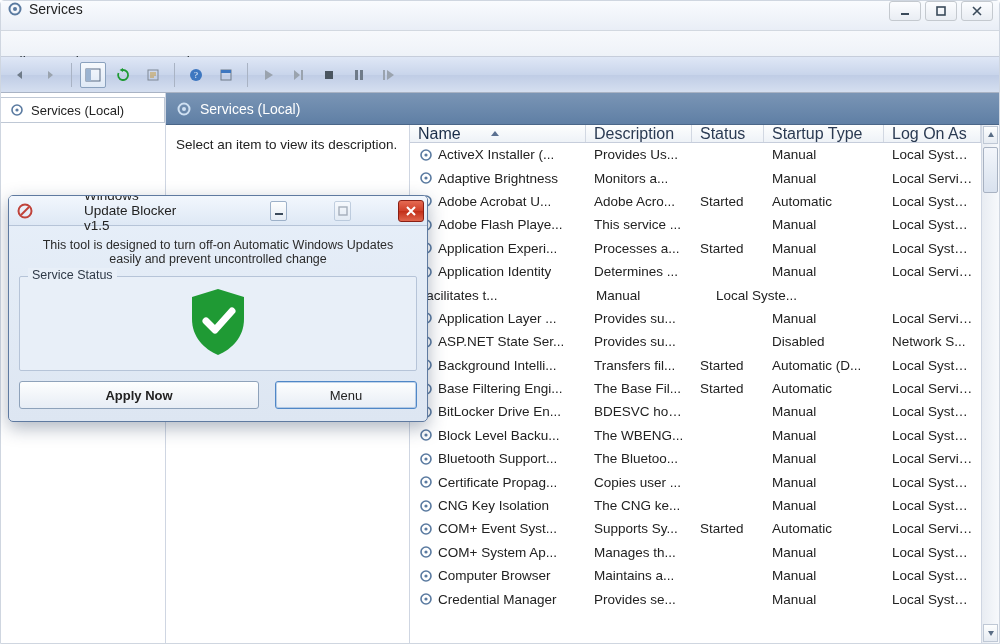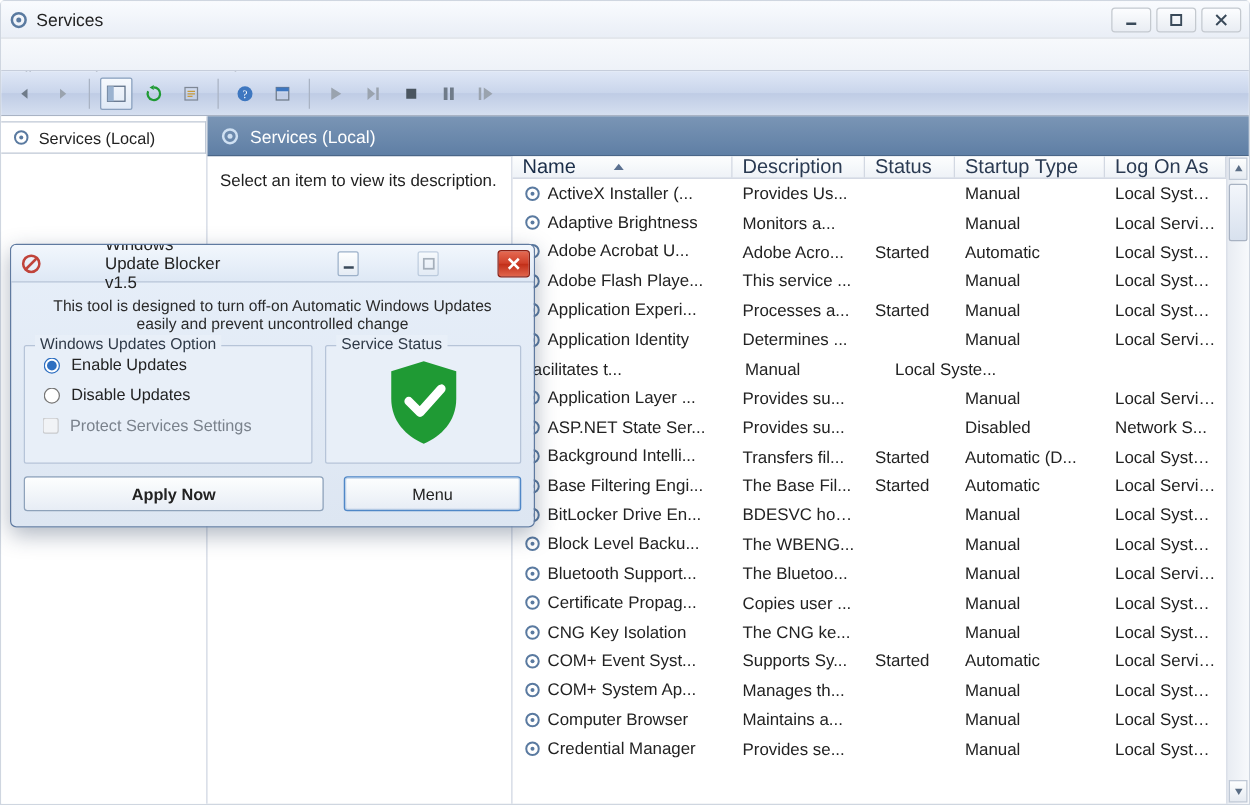--- a/index.html
+++ b/index.html
@@ -23,21 +23,21 @@
     border-radius: 4px 4px 0 0;
     display: flex;
     flex-direction: column;
     background: #fff;
   }
 
   
   .svc-title {
     height: 30px;
     display: flex;
-    align-items: center;
+    align-items: flex-start;
     padding: 0 6px;
     background: linear-gradient(#f9fbfe, #e9eef6);
     border-bottom: 1px solid #d2d8e0;
   }
   .svc-title .gear {
     width: 16px; height: 16px;
     margin-right: 6px;
     display: flex; align-items: center; justify-content: center;
   }
   .svc-title-text { font-size: 14px; color: #222; flex: 0 0 auto; }
@@ -198,21 +198,21 @@
     align-items: center;
     font-size: 13.5px;
     color: #222;
   }
   .svc-row .cell {
     padding: 0 8px;
     white-space: nowrap;
     overflow: hidden;
     text-overflow: ellipsis;
   }
-  .svc-row .cell.name { width: 176px; display: flex; align-items: flex-start; gap: 4px; }
+  .svc-row .cell.name { width: 176px; display: flex; align-items: center; gap: 4px; }
   .svc-row .cell.name span.t { overflow: hidden; text-overflow: ellipsis; white-space: nowrap; }
   .svc-row .cell.desc   { width: 106px; }
   .svc-row .cell.status { width: 72px;  }
   .svc-row .cell.start  { width: 120px; }
   .svc-row .cell.logon  { flex: 1; }
 
   
   .gear-icon {
     width: 16px; height: 16px; flex: 0 0 16px;
     display: inline-flex; align-items: center; justify-content: center;
@@ -794,35 +794,20 @@
       <svg width="12" height="12">
           <path d="M2 2 L10 10 M10 2 L2 10" stroke="#fff" stroke-width="2"></path>
         </svg>
     </div>
   </div>
 
   <div class="wub-body">
     <div class="wub-desc">This tool is designed to turn off-on Automatic Windows Updates easily and prevent uncontrolled change</div>
 
     <div class="wub-panels">
-      <div class="wub-group wub-opts">
-        <span class="wub-group-title">Windows Updates Option</span>
-        <label class="wub-radio">
-          <input type="radio" name="upd" checked="" style="">
-          <span>Enable Updates</span>
-        </label>
-        <label class="wub-radio">
-          <input type="radio" name="upd" style="">
-          <span>Disable Updates</span>
-        </label>
-        <label class="wub-check">
-          <input type="checkbox" disabled="" style="">
-          <span>Protect Services Settings</span>
-        </label>
-      </div>
 
       <div class="wub-group wub-status">
         <span class="wub-group-title">Service Status</span>
         <span>
           <svg width="64" height="72" viewBox="0 0 64 72">
             <path d="M32 4 L58 12 V34 C58 52 46 64 32 70 C18 64 6 52 6 34 V12 Z" fill="#1f9a34"></path>
             <path d="M20 36 L29 45 L46 26" fill="none" stroke="#fff" stroke-width="7" stroke-linecap="round" stroke-linejoin="round"></path>
           </svg>
         </span>
       </div>

